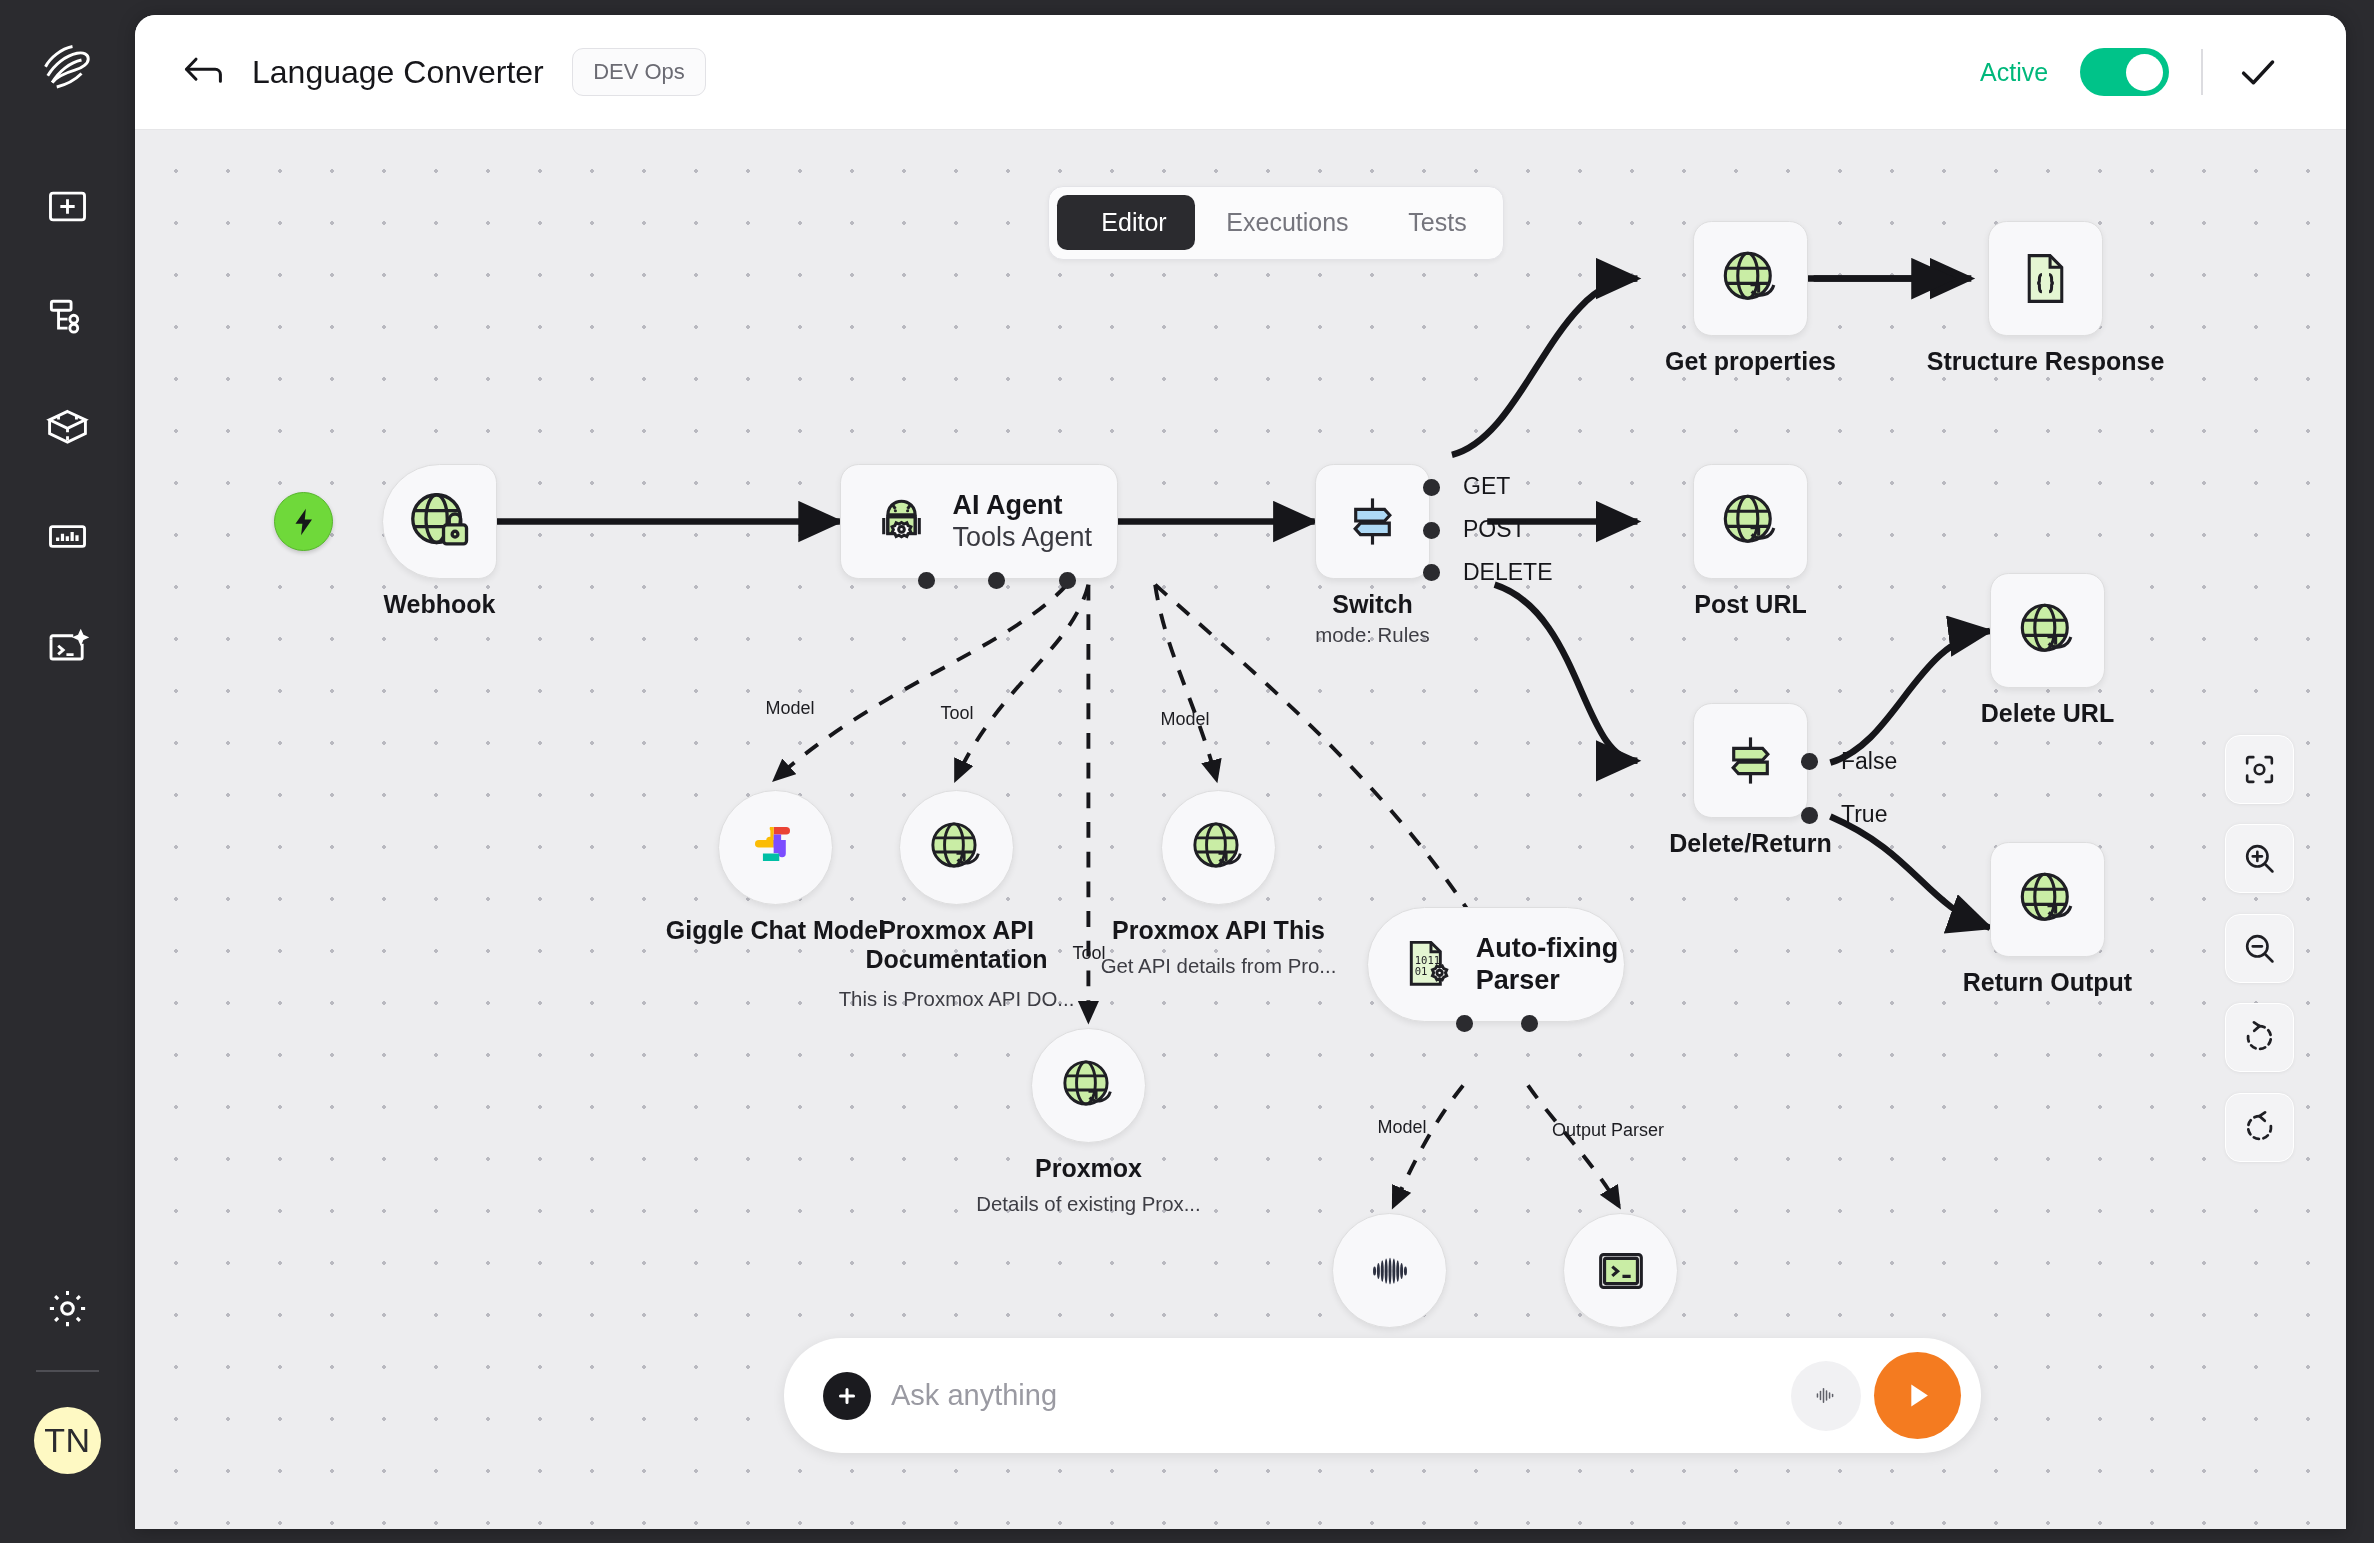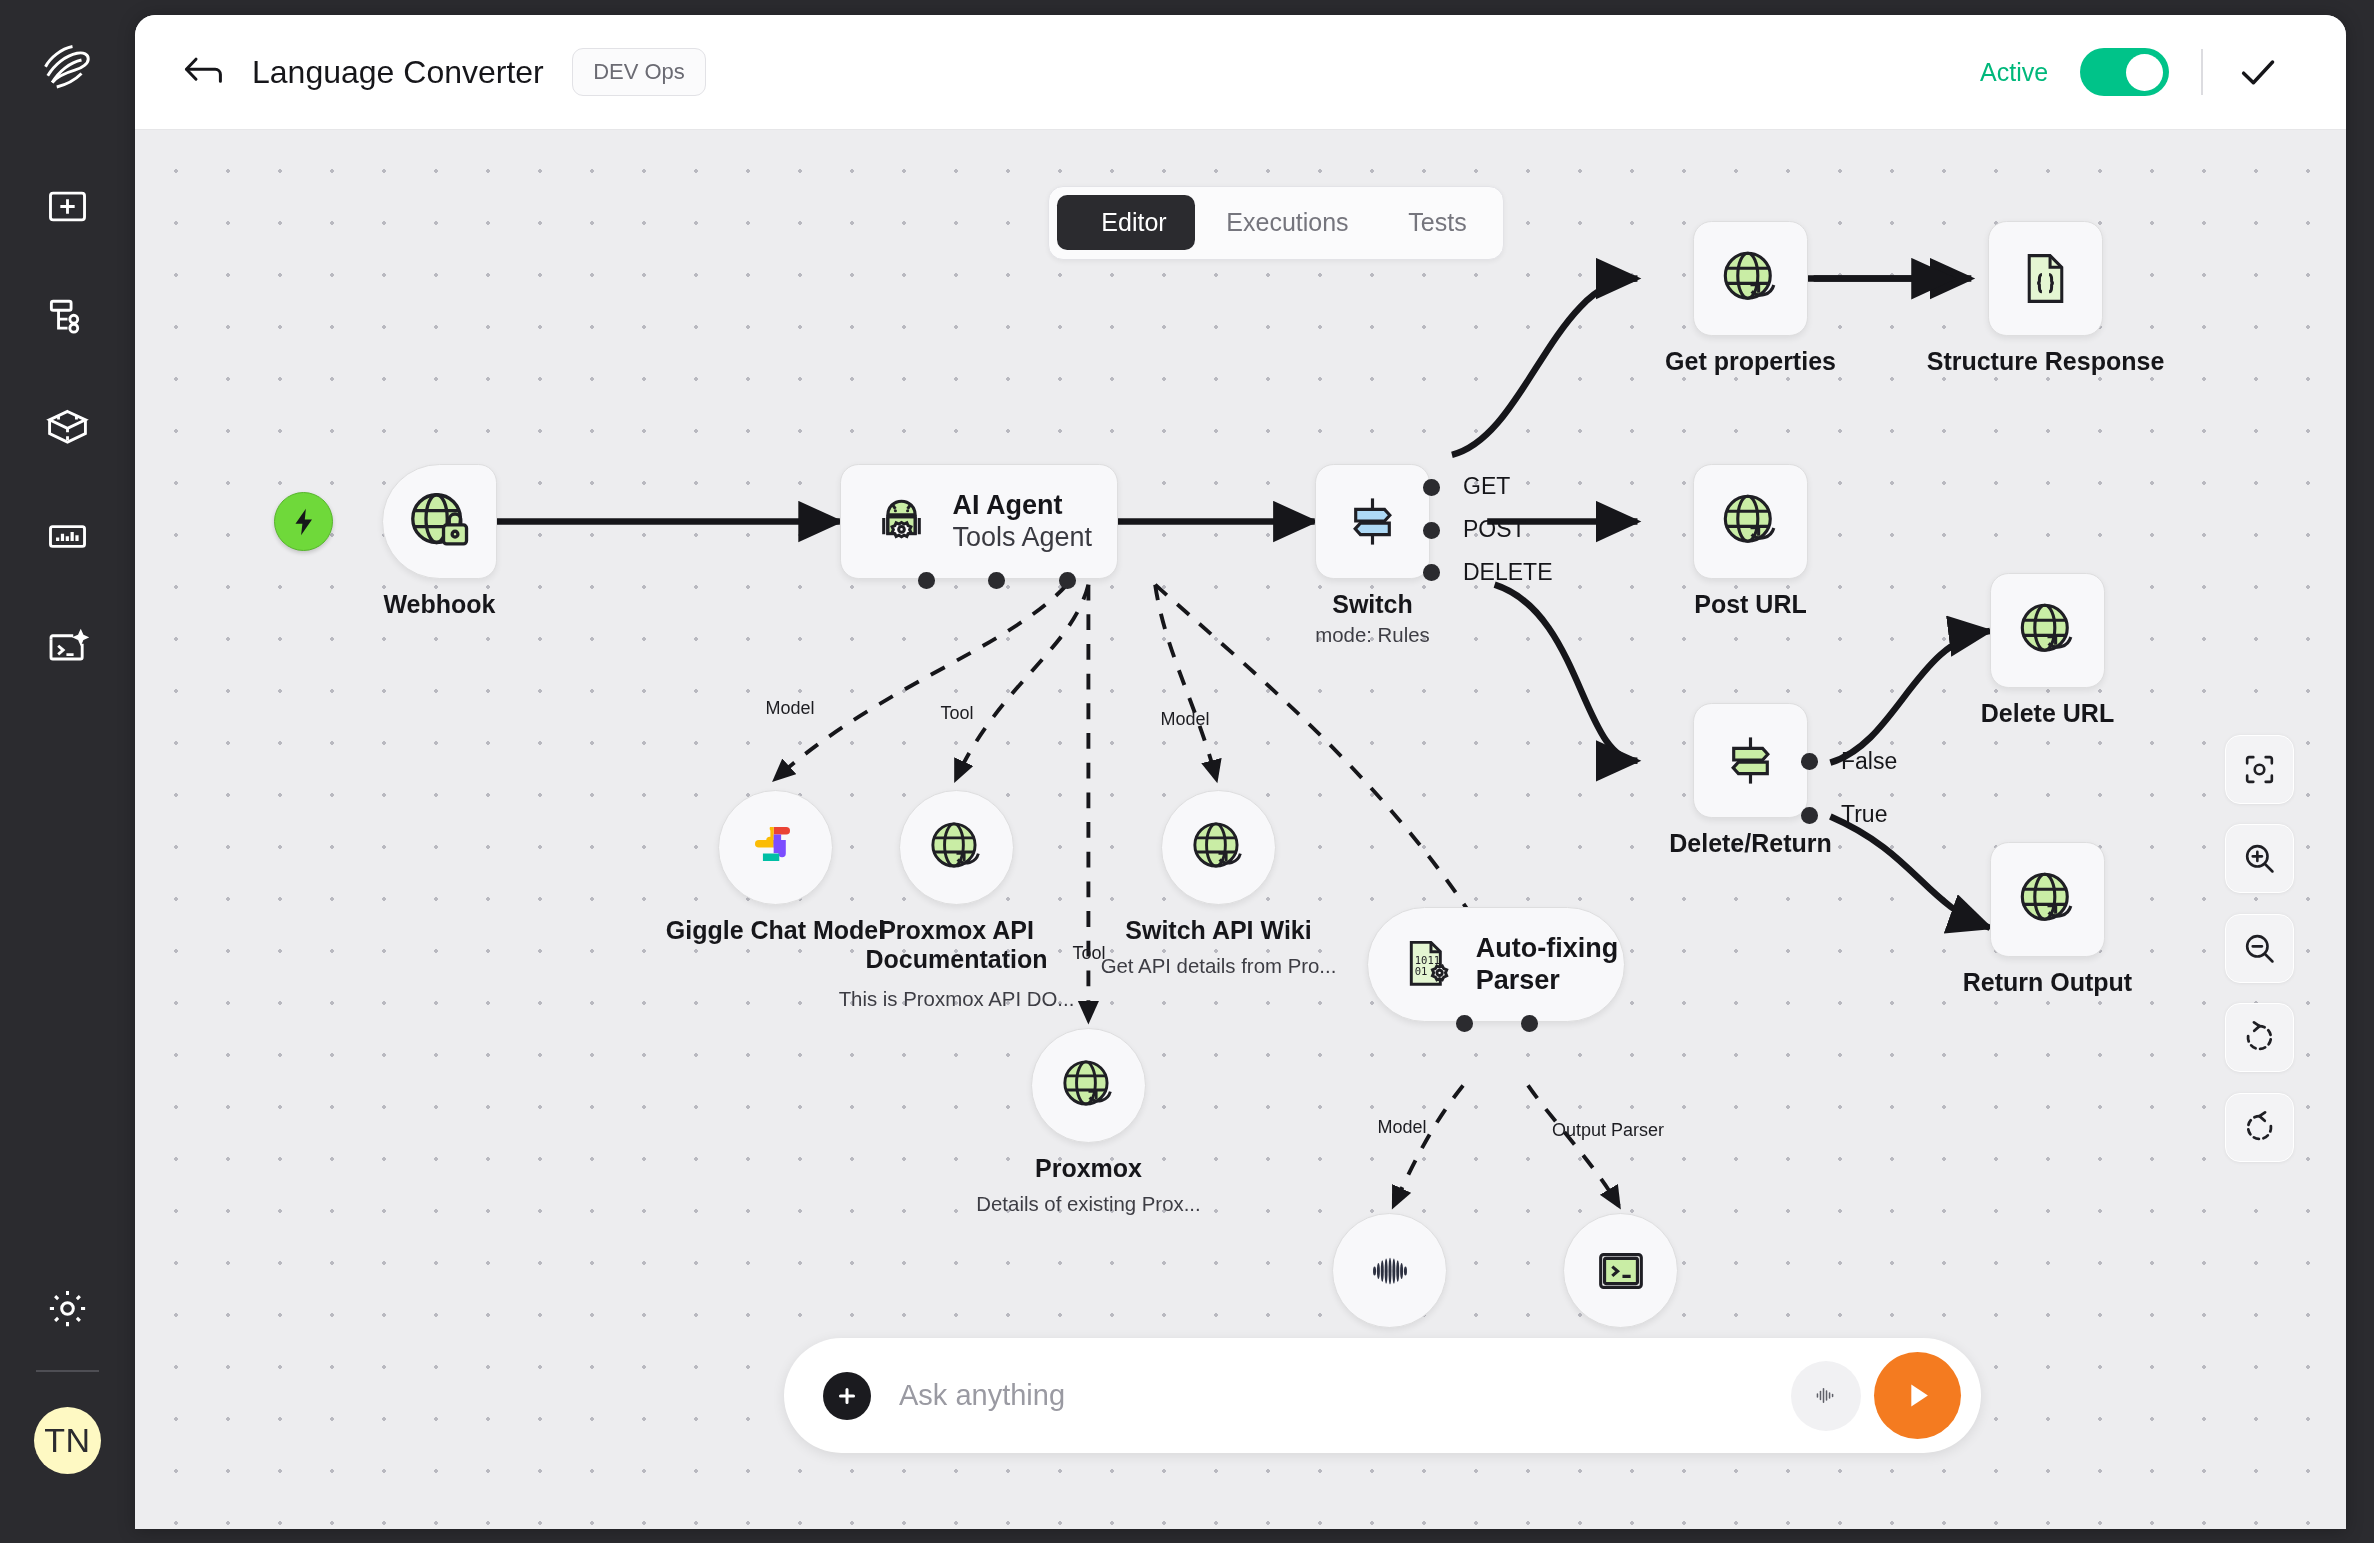--- a/index.html
+++ b/index.html
@@ -136,21 +136,21 @@
   .chatbar {
     position: absolute; left: 649px; bottom: 76px; width: 1197px; height: 115px;
     background: #fff; border-radius: 58px; display: flex; align-items: center;
     padding: 0 20.4px 0 39px; box-shadow: 0 2.8px 13px rgba(0,0,0,.09); z-index: 14;
   }
   .plus-btn {
     width: 48px; height: 48px; border-radius: 50%; background: #1b1b1f;
     display: flex; align-items: center; justify-content: center; cursor: pointer; flex: 0 0 auto;
   }
   .chat-input {
-    flex: 1; border: none; outline: none; margin-left: 28px; font-size: 29px; color: #be185d;
+    flex: 1; border: none; outline: none; margin-left: 20px; font-size: 29px; color: #be185d;
     font-family: "Liberation Sans", sans-serif; background: transparent;
   }
   .chat-input::placeholder { color: #9a9aa2; }
   .mic-btn {
     width: 70px; height: 70px; border-radius: 50%; background: #f1f1f3;
     display: flex; align-items: center; justify-content: center; cursor: pointer; margin-right: 13px;
   }
   .send-btn {
     width: 87px; height: 87px; border-radius: 50%; background: #f47b20;
     display: flex; align-items: center; justify-content: center; cursor: pointer;
@@ -456,21 +456,21 @@
 
       <div class="node" style="left:1026px; top:660px;">
         <div class="box circle">
           <svg viewBox="0 0 24 24" width="61" height="61" fill="none" stroke="#1f1f24" stroke-width="1.15">
             <circle cx="11" cy="11" r="8.3" fill="#c9eda5"></circle>
             <ellipse cx="11" cy="11" rx="3.7" ry="8.3"></ellipse>
               <path d="M2.9 8.2h16.2M2.9 13.8h16.2"></path>
             <path d="M20.6 14.4a5 5 0 0 1-8.2 2.4M12 14.3h3v3"></path>
           </svg>
         </div>
-        <div class="node-title">Switch API Wiki</div>
+        <div class="node-title">Proxmox API This</div>
         <div class="node-sub" style="top:165px;">Get API details from Pro...</div>
       </div>
 
       <div class="node" style="left:896px; top:898px;">
         <div class="box circle">
           <svg viewBox="0 0 24 24" width="61" height="61" fill="none" stroke="#1f1f24" stroke-width="1.15">
             <circle cx="11" cy="11" r="8.3" fill="#c9eda5"></circle>
             <ellipse cx="11" cy="11" rx="3.7" ry="8.3"></ellipse>
               <path d="M2.9 8.2h16.2M2.9 13.8h16.2"></path>
             <path d="M20.6 14.4a5 5 0 0 1-8.2 2.4M12 14.3h3v3"></path>

